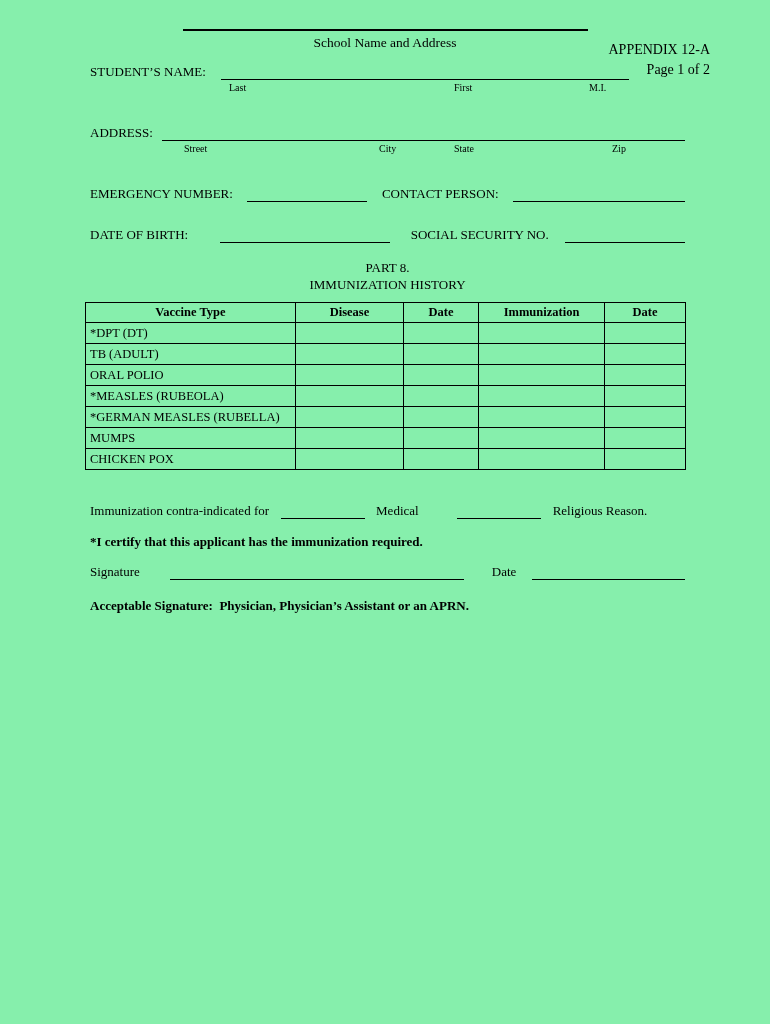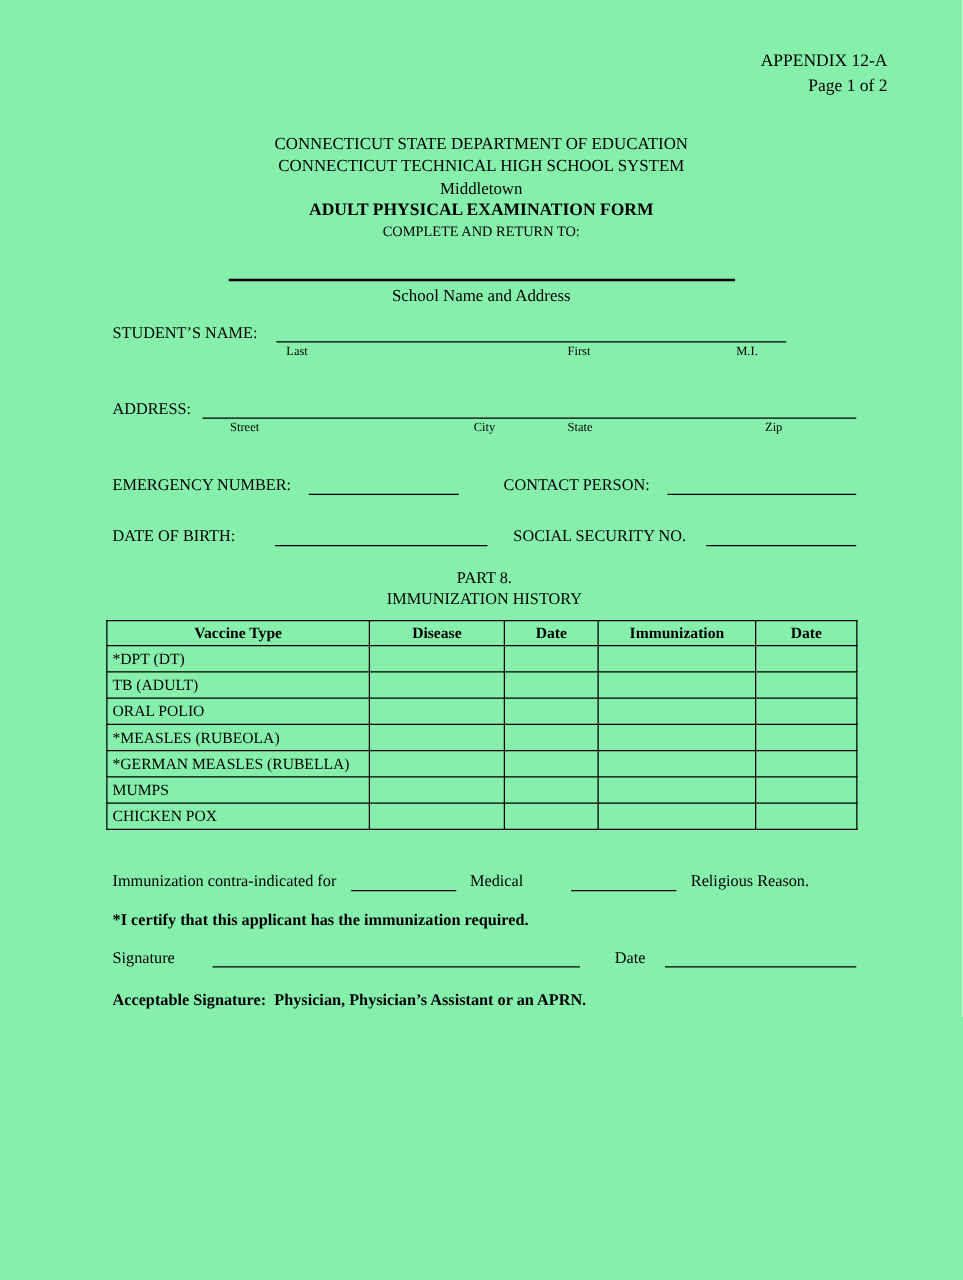--- a/index.html
+++ b/index.html
@@ -45,27 +45,20 @@
 </head>
 <body>
 
 <div class="page">
 
   <div class="appendix">
     <div>APPENDIX 12-A</div>
     <div>Page 1 of 2</div>
   </div>
 
-  <div class="header">
-    <div class="hline">CONNECTICUT STATE DEPARTMENT OF EDUCATION</div>
-    <div class="hline">CONNECTICUT TECHNICAL HIGH SCHOOL SYSTEM</div>
-    <div class="hline">Middletown</div>
-    <div class="hline-bold">ADULT PHYSICAL EXAMINATION FORM</div>
-    <div class="hline-small">COMPLETE AND RETURN TO:</div>
-  </div>
 
   <div class="school-line"></div>
   <div class="school-caption">School Name and Address</div>
 
   <div class="content">
 
     <div class="frow" style="margin-top:13px">
       <span class="lbl">STUDENT’S NAME:</span>
       <span class="ln" style="margin-left:15px;width:408px"></span>
     </div>
@@ -83,21 +76,21 @@
       <span style="left:94px">Street</span>
       <span style="left:289px">City</span>
       <span style="left:364px">State</span>
       <span style="left:522px">Zip</span>
     </div>
 
 
     <div class="frow" style="margin-top:29px">
       <span class="lbl">EMERGENCY NUMBER:</span>
       <span class="ln" style="margin-left:14px;width:120px"></span>
-      <span class="lbl" style="margin-left:36px">CONTACT PERSON:</span>
+      <span class="lbl" style="margin-left:15px">CONTACT PERSON:</span>
       <span class="ln flex1" style="margin-left:14px"></span>
     </div>
 
 
     <div class="frow" style="margin-top:25px">
       <span class="lbl">DATE OF BIRTH:</span>
       <span class="ln" style="margin-left:32px;width:172px"></span>
       <span class="lbl" style="margin-left:21px">SOCIAL SECURITY NO.</span>
       <span class="ln" style="margin-left:16px;width:122px"></span>
     </div>

